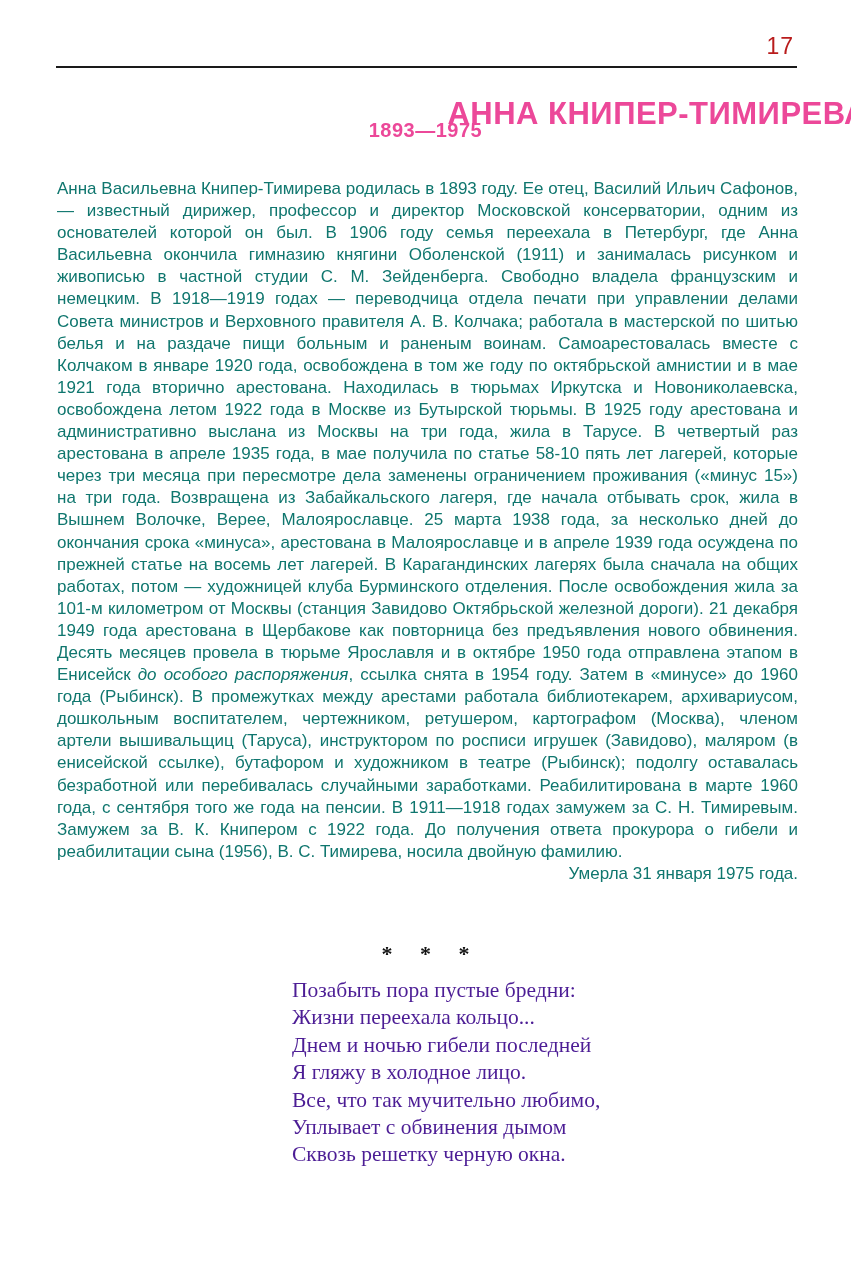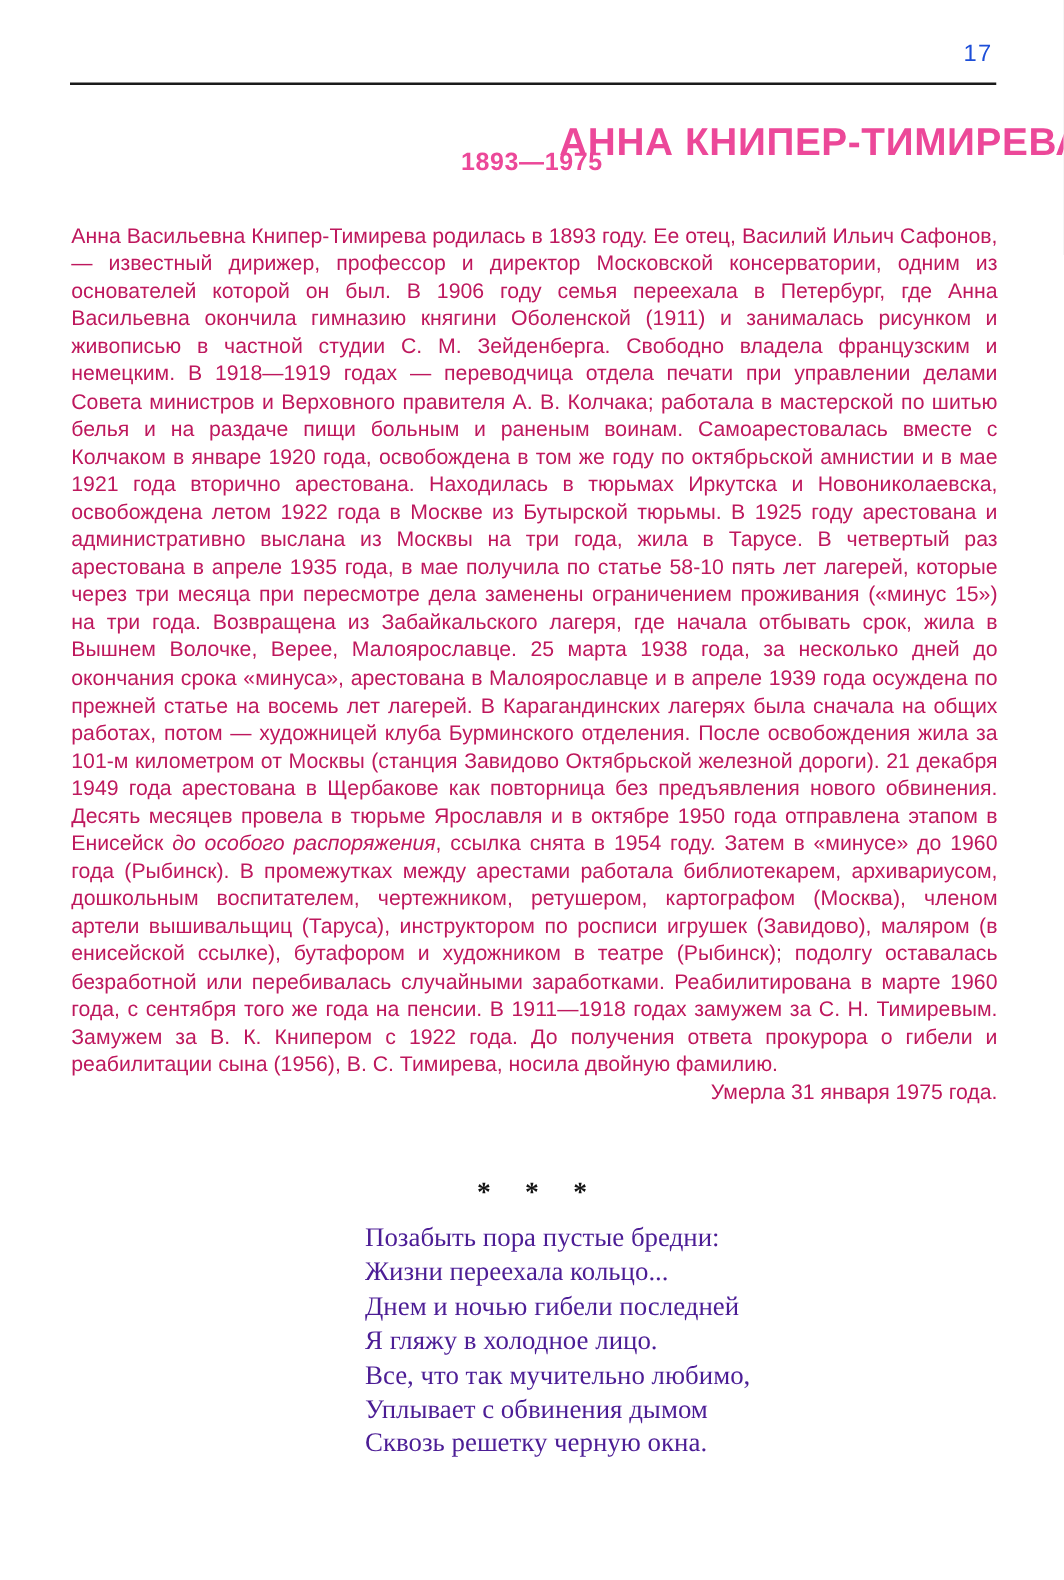--- a/index.html
+++ b/index.html
@@ -14,24 +14,24 @@
     margin: 0 auto;
     background: #ffffff;
     color: #141414;
     overflow: hidden;
     font-family: "Liberation Sans", sans-serif;
   }
   .page-number {
     position: absolute;
     top: 33px;
     right: 57px;
-    font-size: 19px;
+    font-size: 23px;
     font-weight: 400;
     letter-spacing: 1px;
-    color: #1d4ed8;
+    color: #b91c1c;
   }
   .header-rule {
     position: absolute;
     top: 66px;
     left: 56px;
     width: 741px;
     height: 2px;
     background: #1a1a1a;
   }
   .page-title {
@@ -58,21 +58,21 @@
     color: #ec4899;
   }
   .bio {
     position: absolute;
     top: 178px;
     left: 57px;
     width: 741px;
     font-size: 17px;
     line-height: 22.1px;
     text-align: justify;
-    color: #be185d;
+    color: #0f766e;
   }
   .bio p {
     margin: 0;
   }
   .bio p.indent {
     text-indent: 30px;
     text-align: right;
   }
   .bio em {
     font-style: italic;

